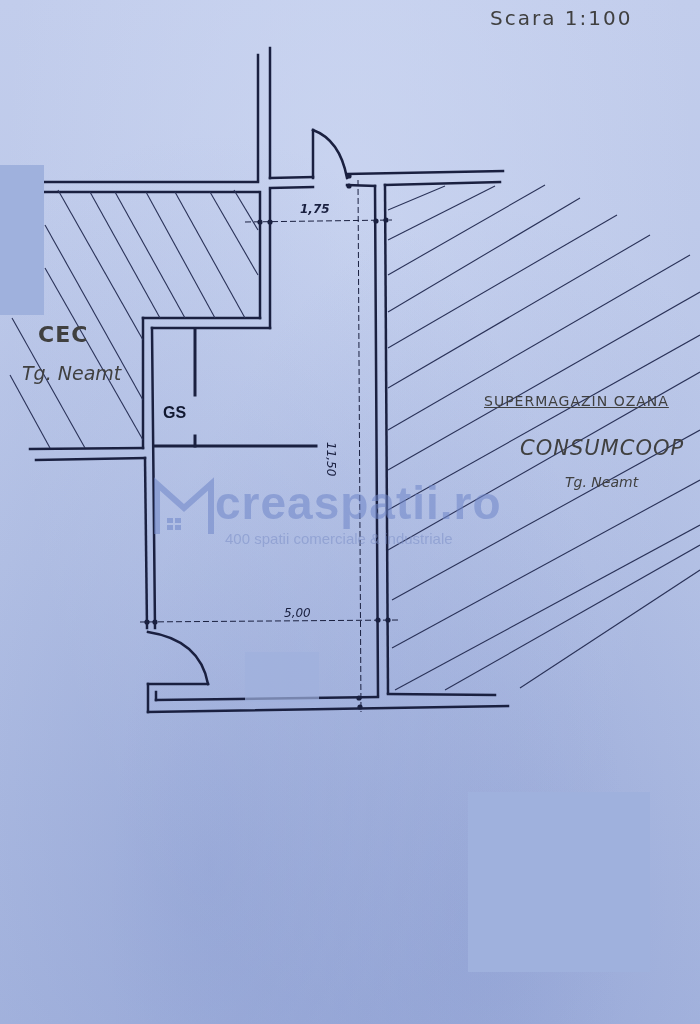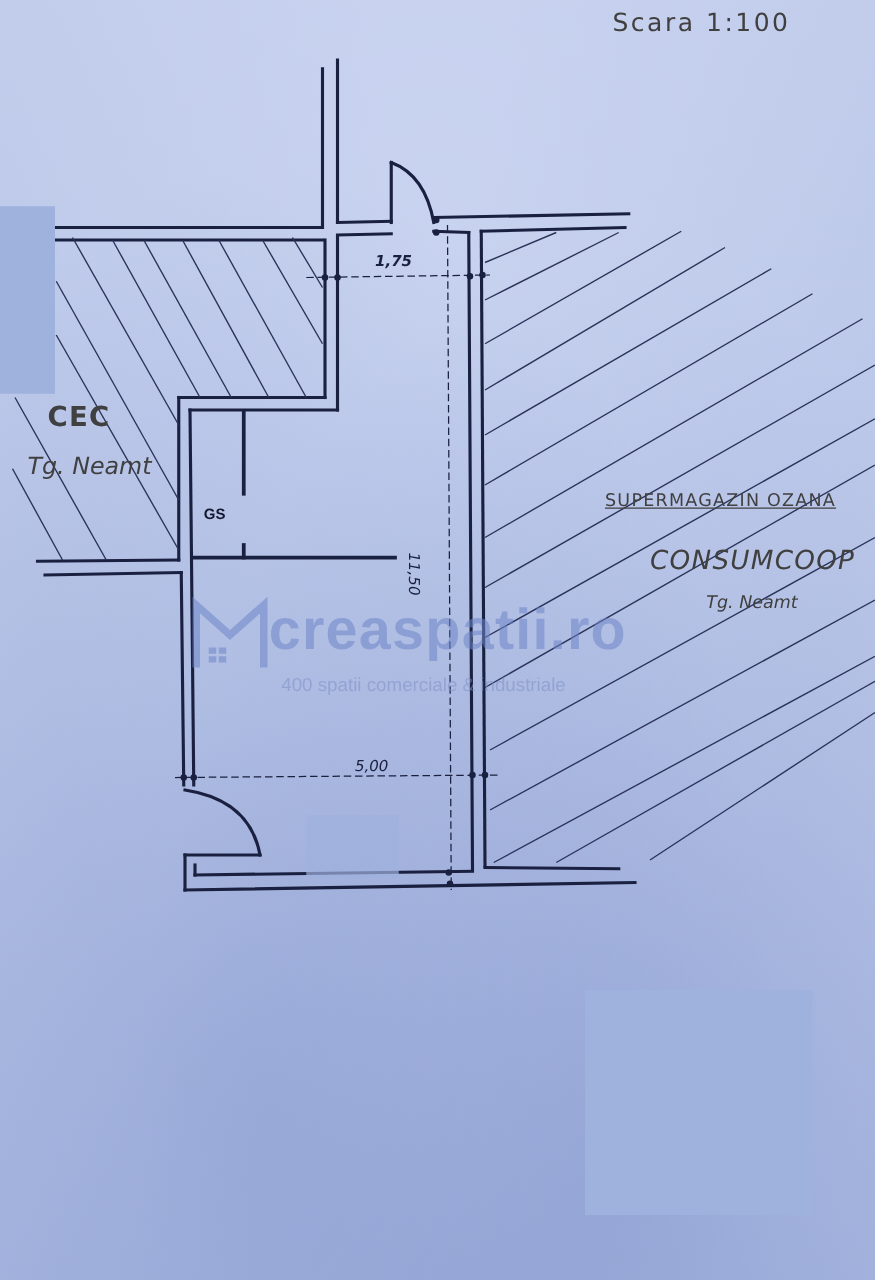--- a/index.html
+++ b/index.html
@@ -21,32 +21,32 @@
   .hand {
     position: absolute; color: #404040;
     font-family: "DejaVu Sans", sans-serif; font-style: italic; white-space: nowrap;
   }
   .scale { left: 490px; top: 6px; font-size: 20px; letter-spacing: 2px; font-style: normal; }
   .cec { left: 38px; top: 322px; font-size: 22px; font-style: normal; letter-spacing: 1px; font-weight: bold; }
   .cec-city { left: 22px; top: 362px; font-size: 19px; }
   .super { left: 484px; top: 393px; font-size: 14px; font-style: normal; letter-spacing: 1px; text-decoration: underline; }
   .coop { left: 520px; top: 436px; font-size: 21px; letter-spacing: 1px; }
   .coop-city { left: 565px; top: 474px; font-size: 14px; }
-  .gs { position: absolute; left: 163px; top: 404px; font-size: 12px; font-weight: bold;
+  .gs { position: absolute; left: 163px; top: 404px; font-size: 16px; font-weight: bold;
         color: #111830; font-family: "Liberation Sans", sans-serif; }
   .dim { position: absolute; font-size: 12px; color: #1a2040; font-family: "DejaVu Sans", sans-serif; font-style: italic; }
   .dim-top { left: 300px; top: 202px; font-weight: bold; }
   .dim-bottom { left: 284px; top: 606px; }
   .dim-vert { left: 338px; top: 442px; transform: rotate(90deg); transform-origin: left top; }
   .watermark {
     position: absolute; left: 153px; top: 476px; opacity: 0.55;
   }
   .wm-text { position: absolute; left: 62px; top: 0px; font-size: 46px; font-weight: bold;
              color: #6f86c9; letter-spacing: 1px; white-space: nowrap; }
-  .wm-sub { position: absolute; left: 72px; top: 54px; font-size: 15px; color: #7d90c8; white-space: nowrap; margin-top: 10px; }
+  .wm-sub { position: absolute; left: 72px; top: 54px; font-size: 15px; color: #7d90c8; white-space: nowrap; }
   .redact { position: absolute; background: #9fb1dd; }
 </style>
 </head>
 <body>
 
 <div class="paper"></div>
 
 <svg class="plan" width="700" height="1024" viewBox="0 0 700 1024">
   <g stroke="#1a2040" fill="none" stroke-linecap="square">
 

